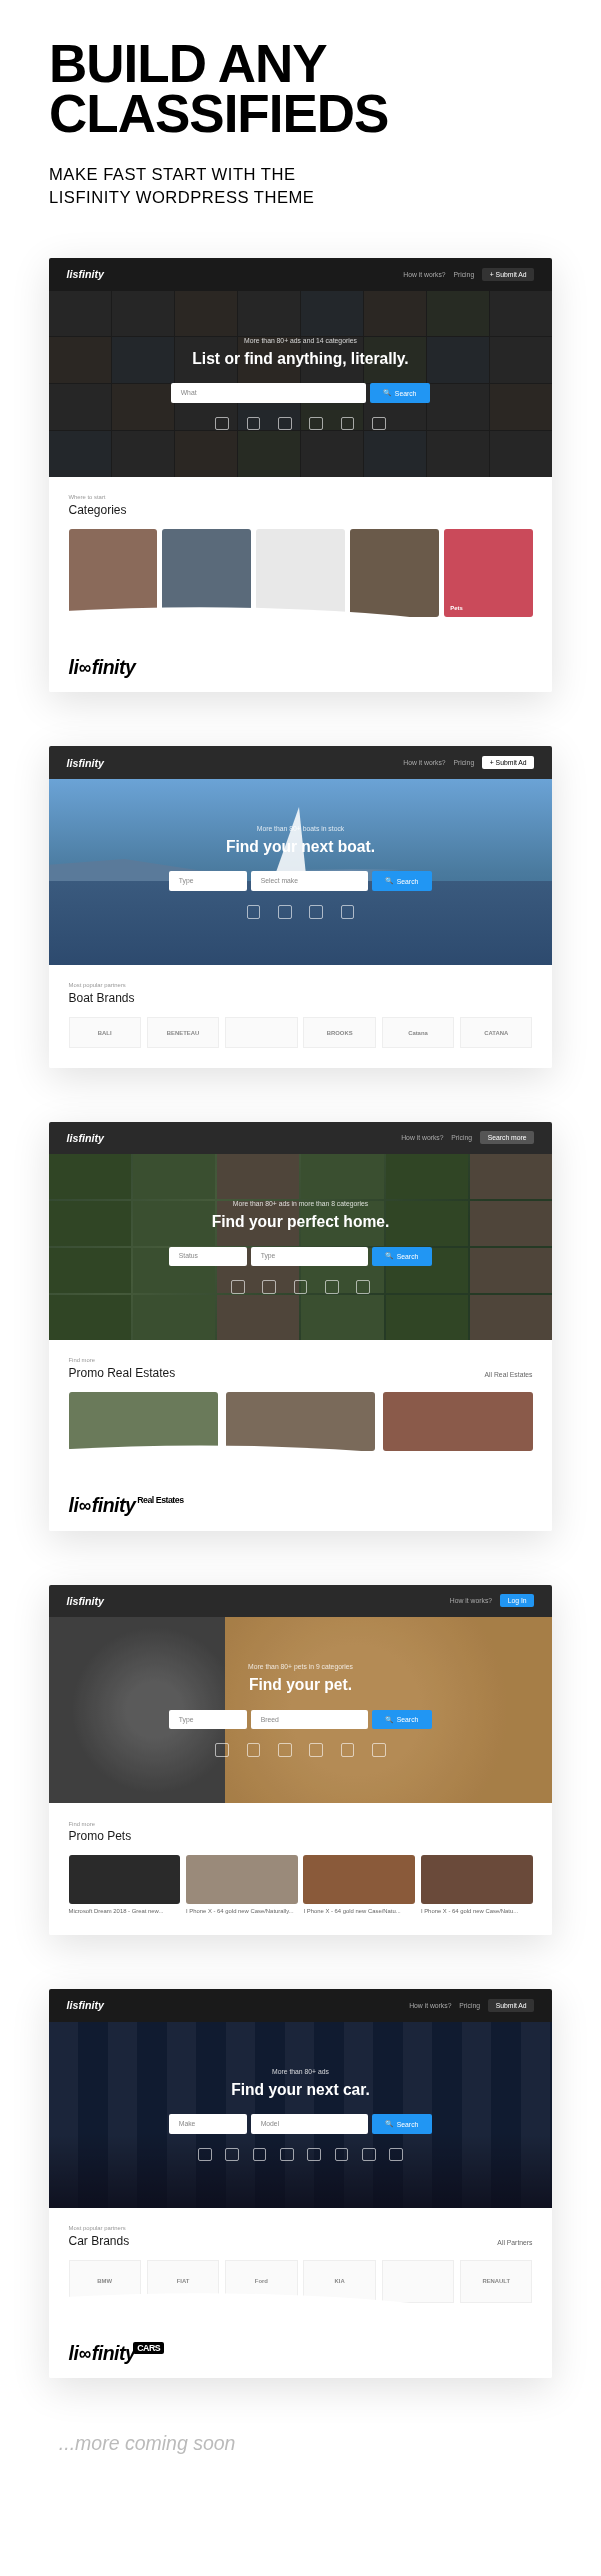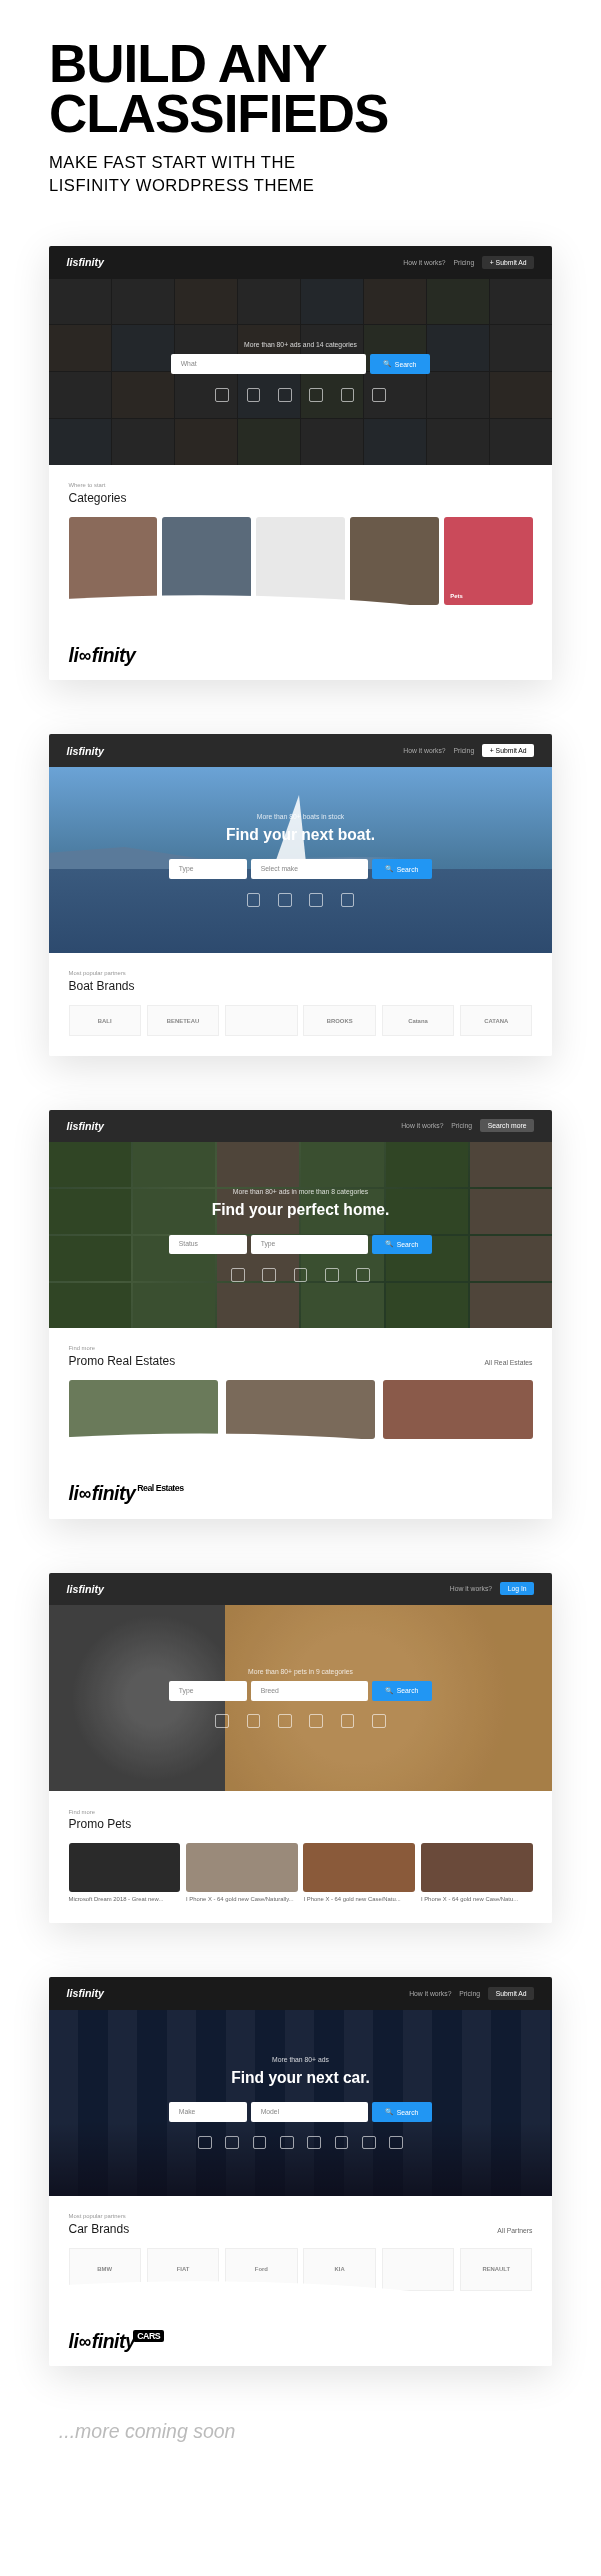--- a/index.html
+++ b/index.html
@@ -12,21 +12,21 @@
       background: #ffffff;
       width: 601px;
       padding: 39px 49px 59px;
     }
     .main-title {
       font-size: 53px;
       font-weight: 900;
       line-height: 0.95;
       letter-spacing: -1px;
       color: #000;
-      margin-bottom: 11px;
+      margin-bottom: 23px;
     }
     .subtitle {
       font-size: 16.6px;
       font-weight: 400;
       color: #000;
       line-height: 1.4;
       letter-spacing: 0.5px;
       margin-bottom: 49px;
     }
     .demo-card {
@@ -406,20 +406,21 @@
         <div></div>
         <div></div>
         <div></div>
         <div></div>
         <div></div>
         <div></div>
     </div>
     <div class="hero-overlay"></div>
     <div class="hero-content">
       <div class="hero-pretitle">More than 80+ ads and 14 categories</div>
+      <div class="hero-title">List or find anything, literally.</div>
       <div class="search-row">
         <div class="search-input" style="width:195px">What</div>
         <div class="search-btn">🔍 <span>Search</span></div>
       </div>
       <div class="icon-row">
         <div class="icon-item">
             <div class="icon-sq"></div>
           </div>
         <div class="icon-item">
             <div class="icon-sq"></div>
@@ -602,20 +603,21 @@
     </div>
   </div>
   <div class="hero hero-pets">
     <div class="pets-bg">
       <div class="pet-left"></div>
       <div class="pet-right"></div>
     </div>
     <div class="hero-overlay" style="background:rgba(0,0,0,0.15)"></div>
     <div class="hero-content">
       <div class="hero-pretitle">More than 80+ pets in 9 categories</div>
+      <div class="hero-title">Find your pet.</div>
       <div class="search-row">
         <div class="search-input sm">Type</div>
         <div class="search-input">Breed</div>
         <div class="search-btn">🔍 <span>Search</span></div>
       </div>
       <div class="icon-row">
         <div class="icon-item">
             <div class="icon-sq"></div>
           </div>
         <div class="icon-item">

